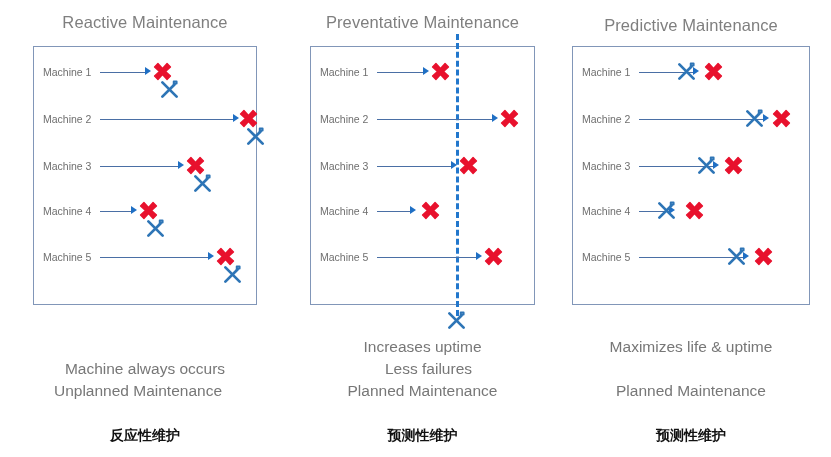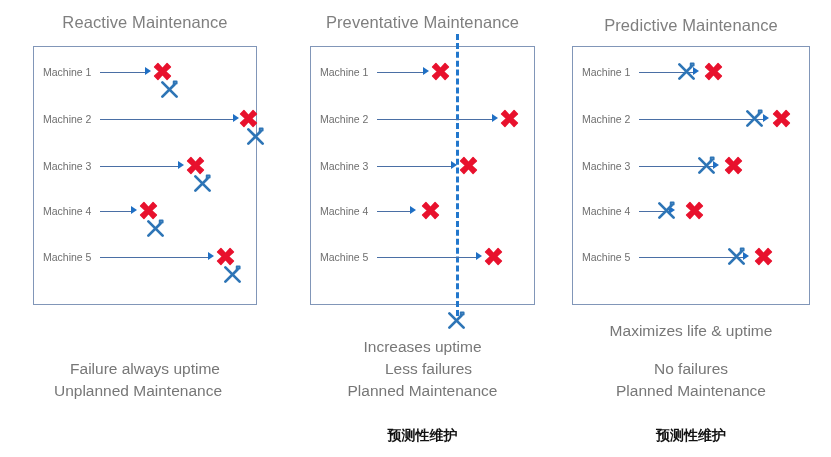--- a/index.html
+++ b/index.html
@@ -171,22 +171,23 @@
         <div class="arrow-head" style="left: 165.24px;"></div>
         <div class="red-x" style="left: 173.44px; top: -1px;"><svg viewBox="0 0 100 100" width="19" height="19">
             <path d="M26 8 L50 34 L74 8 L92 26 L66 50 L92 74 L74 92 L50 66 L26 92 L8 74 L34 50 L8 26 Z" fill="#e8112d" stroke="#e8112d" stroke-width="7" stroke-linejoin="round"></path>
           </svg></div>
         <div class="wrench" style="left: 179.48px; top: 16px;"><svg viewBox="0 0 100 100" width="21" height="21">
             <path d="M16 16 L84 84" stroke="#2e75b6" stroke-width="13" stroke-linecap="round" fill="none"></path>
             <path d="M16 84 L74 26" stroke="#2e75b6" stroke-width="13" stroke-linecap="round" fill="none"></path>
             <path d="M70 30 L70 12 L84 12 L84 22 L76 22" stroke="#2e75b6" stroke-width="9" stroke-linecap="round" stroke-linejoin="round" fill="none"></path>
           </svg></div>
       </div>
-      <div class="caption" style="left: 21px; width: 248px; top: 358px;">Failure always uptime</div>
+      <div class="caption" style="left: 21px; width: 248px; top: 358px;">Machine always occurs</div>
       <div class="caption" style="left: 14px; width: 248px; top: 380px;">Unplanned Maintenance</div>
+      <div class="cn-label" style="left: 21px; width: 248px; top: 427px;">反应性维护</div>
     </div>
     <div class="panel" style="left: 0px; width: 831px;">
       <div class="panel-title" style="top: 13px; left: 310px; width: 225px;">Preventative Maintenance</div>
       <div class="panel-box" style="left: 310px; top: 46px; width: 225px; height: 259px;"></div>
       <div class="dashed-line" style="left: 455.94px; top: 34px; height: 282px;"></div>
       <div class="wrench" style="left: 445.94px; top: 310px;"><svg viewBox="0 0 100 100" width="21" height="21">
           <path d="M16 16 L84 84" stroke="#2e75b6" stroke-width="13" stroke-linecap="round" fill="none"></path>
           <path d="M16 84 L74 26" stroke="#2e75b6" stroke-width="13" stroke-linecap="round" fill="none"></path>
           <path d="M70 30 L70 12 L84 12 L84 22 L76 22" stroke="#2e75b6" stroke-width="9" stroke-linecap="round" stroke-linejoin="round" fill="none"></path>
         </svg></div>
@@ -296,18 +297,17 @@
         <div class="arrow-head" style="left: 161.32px;"></div>
         <div class="wrench" style="left: 144.06px; top: -2px;"><svg viewBox="0 0 100 100" width="21" height="21">
             <path d="M16 16 L84 84" stroke="#2e75b6" stroke-width="13" stroke-linecap="round" fill="none"></path>
             <path d="M16 84 L74 26" stroke="#2e75b6" stroke-width="13" stroke-linecap="round" fill="none"></path>
             <path d="M70 30 L70 12 L84 12 L84 22 L76 22" stroke="#2e75b6" stroke-width="9" stroke-linecap="round" stroke-linejoin="round" fill="none"></path>
           </svg></div>
         <div class="red-x" style="left: 172.4px; top: -1px;"><svg viewBox="0 0 100 100" width="19" height="19">
             <path d="M26 8 L50 34 L74 8 L92 26 L66 50 L92 74 L74 92 L50 66 L26 92 L8 74 L34 50 L8 26 Z" fill="#e8112d" stroke="#e8112d" stroke-width="7" stroke-linejoin="round"></path>
           </svg></div>
       </div>
-      <div class="caption" style="left: 560px; width: 262px; top: 320px;">Maximizes life &amp; uptime</div>
-      <div class="caption" style="left: 560px; width: 262px; top: 358px;">No failures</div>
+      <div class="caption" style="left: 560px; width: 262px; top: 336px;">Maximizes life &amp; uptime</div>
       <div class="caption" style="left: 560px; width: 262px; top: 380px;">Planned Maintenance</div>
       <div class="cn-label" style="left: 560px; width: 262px; top: 427px;">预测性维护</div>
     </div>
   </div>
 
 </body></html>

